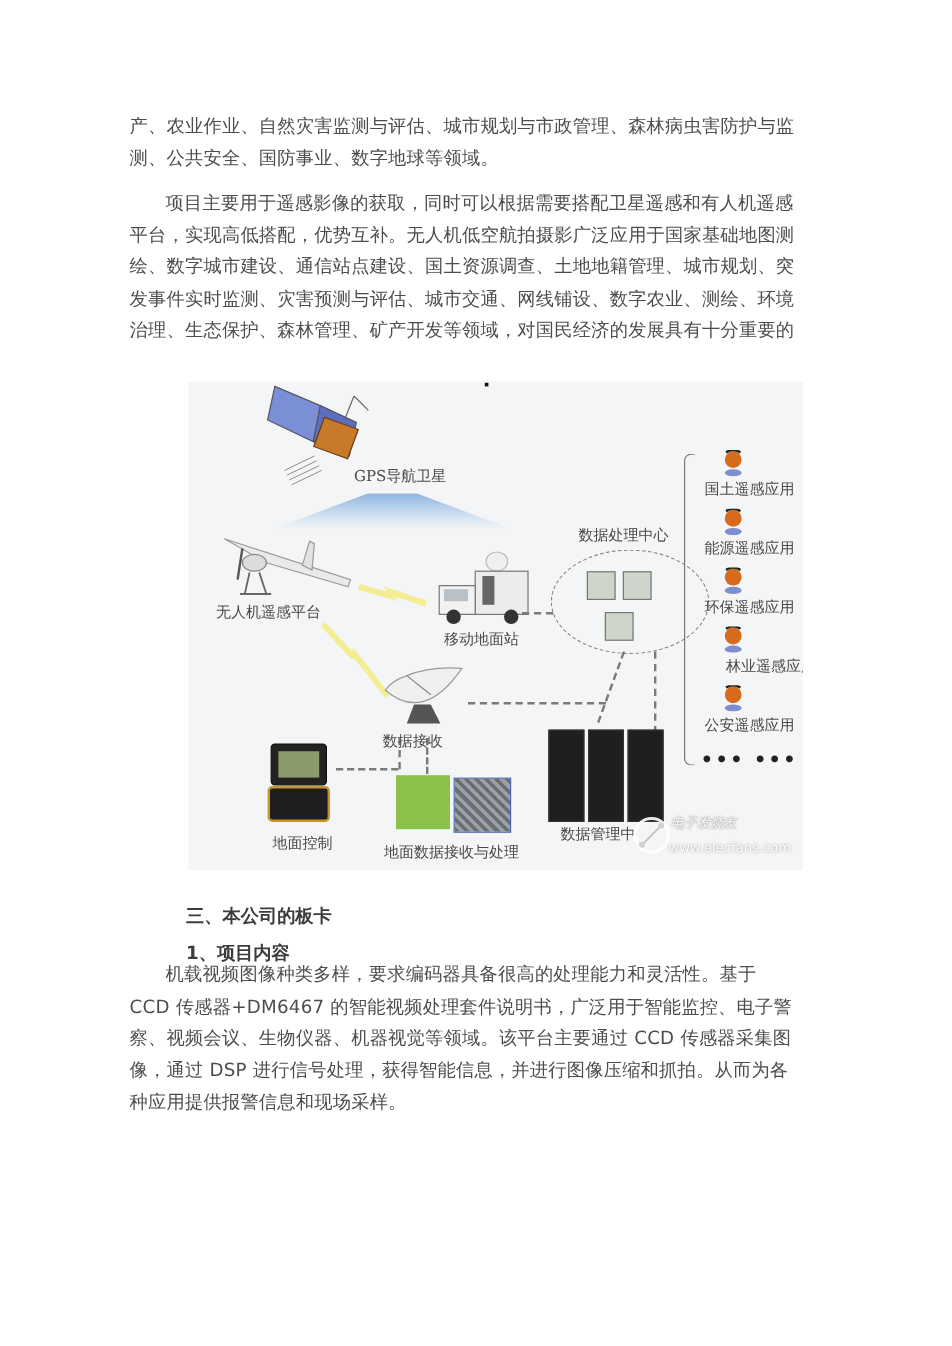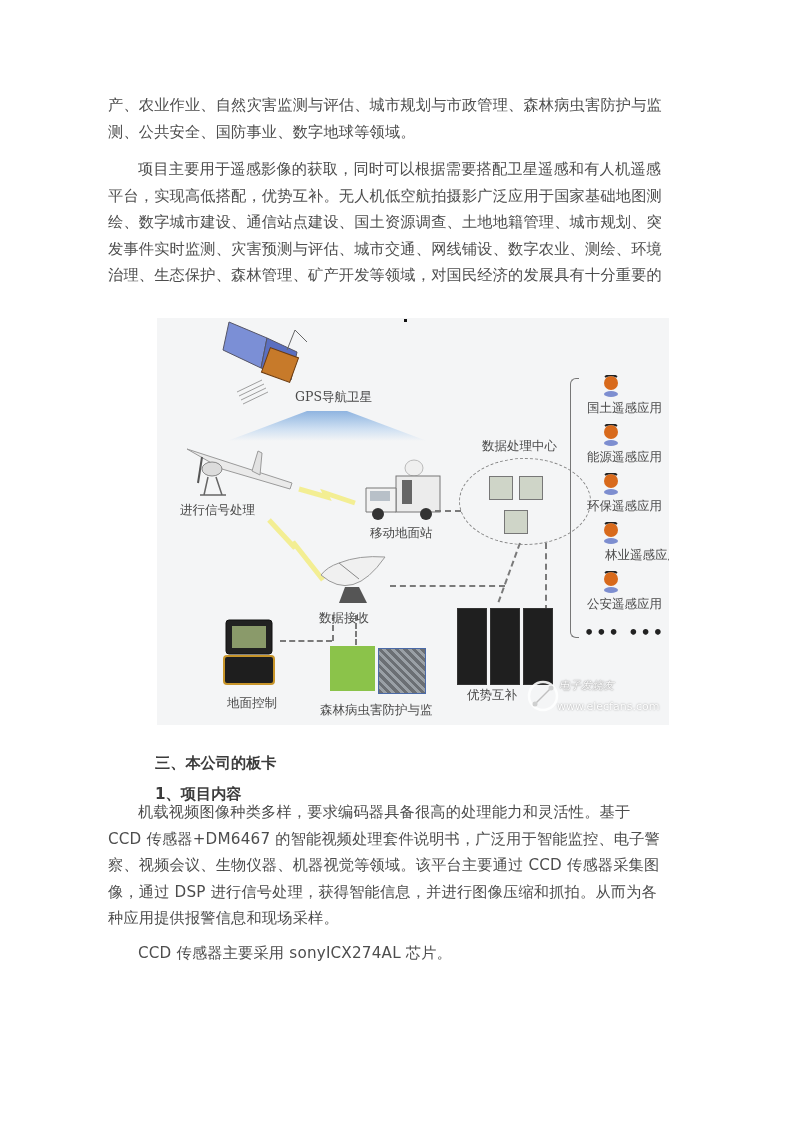--- a/index.html
+++ b/index.html
@@ -84,21 +84,21 @@
     <div class="fig-label" style="left:138px; top:71px;">GPS导航卫星</div>
     <div class="beam"></div>
 
     <svg class="plane" viewBox="0 0 120 60">
       <path d="M5,6 L110,40 L108,46 L40,26 Z" fill="#eaeaea" stroke="#9a9a9a"></path>
       <path d="M70,28 L76,8 L80,10 L78,32 Z" fill="#e2e2e2" stroke="#9a9a9a"></path>
       <ellipse cx="30" cy="26" rx="10" ry="7" fill="#dcdcdc" stroke="#888"></ellipse>
       <line x1="20" y1="14" x2="16" y2="40" stroke="#555" stroke-width="2"></line>
       <path d="M26,34 L22,52 M34,34 L40,52 M18,52 L44,52" stroke="#666" stroke-width="1.5" fill="none"></path>
     </svg>
-    <div class="fig-label" style="left:23px; top:184px;">进行信号处理</div>
+    <div class="fig-label" style="left:23px; top:184px;">无人机遥感平台</div>
 
     <svg style="position:absolute; left:140px; top:165px; width:60px; height:25px;" viewBox="0 0 60 25">
       <path d="M2,6 L30,14 L28,10 L58,20" stroke="#f2ec7a" stroke-width="5" fill="none" opacity="0.8"></path>
     </svg>
     <svg style="position:absolute; left:110px; top:200px; width:60px; height:65px;" viewBox="0 0 60 65">
       <path d="M2,2 L28,30 L26,24 L56,62" stroke="#f2ec7a" stroke-width="5" fill="none" opacity="0.8"></path>
     </svg>
 
     <svg class="truck" viewBox="0 0 80 65">
       <ellipse cx="52" cy="10" rx="9" ry="8" fill="#efefef" stroke="#bbb"></ellipse>
@@ -134,28 +134,28 @@
 
     <svg class="laptop" viewBox="0 0 55 70">
       <rect x="4" y="2" width="46" height="34" rx="3" fill="#222" stroke="#111"></rect>
       <rect x="10" y="8" width="34" height="22" fill="#8a9a6a"></rect>
       <rect x="2" y="38" width="50" height="28" rx="3" fill="#1e1e1e" stroke="#c8952a" stroke-width="2"></rect>
     </svg>
     <div class="fig-label" style="left:70px; top:377px;">地面控制</div>
 
     <div class="rx-box"></div>
     <div class="rx-map"></div>
-    <div class="fig-label" style="left:163px; top:384px;">森林病虫害防护与监</div>
+    <div class="fig-label" style="left:163px; top:384px;">地面数据接收与处理</div>
 
     <div class="servers">
       <div class="server" style="left:0;"></div>
       <div class="server" style="left:33px;"></div>
       <div class="server" style="left:66px;"></div>
     </div>
-    <div class="fig-label" style="left:310px; top:369px;">优势互补</div>
+    <div class="fig-label" style="left:310px; top:369px;">数据管理中</div>
 
     <div class="brace"></div>
 
     <svg class="user-icon" style="left:445px; top:57px;" viewBox="0 0 18 22">
         <circle cx="9" cy="8" r="7" fill="#d86a1c"></circle>
         <path d="M3,2 Q9,-2 15,2" stroke="#222" stroke-width="2" fill="none"></path>
         <ellipse cx="9" cy="19" rx="7" ry="3" fill="#7d8ed0"></ellipse>
       </svg>
     <div class="fig-label" style="left:430px; top:82px;">国土遥感应用</div>
 
@@ -205,17 +205,14 @@
   <div class="heading" style="top:768px;">1、项目内容</div>
 
   <div class="para" style="top:799px;">
     <span class="line indent">机载视频图像种类多样，要求编码器具备很高的处理能力和灵活性。基于</span>
     <span class="line">CCD 传感器+DM6467 的智能视频处理套件说明书，广泛用于智能监控、电子警</span>
     <span class="line">察、视频会议、生物仪器、机器视觉等领域。该平台主要通过 CCD 传感器采集图</span>
     <span class="line">像，通过 DSP 进行信号处理，获得智能信息，并进行图像压缩和抓拍。从而为各</span>
     <span class="line">种应用提供报警信息和现场采样。</span>
   </div>
 
-  <div class="para" style="top:940px;">
-    <span class="line indent">CCD 传感器主要采用 sonyICX274AL 芯片。</span>
-  </div>
 
 </div>
 
 </body></html>

